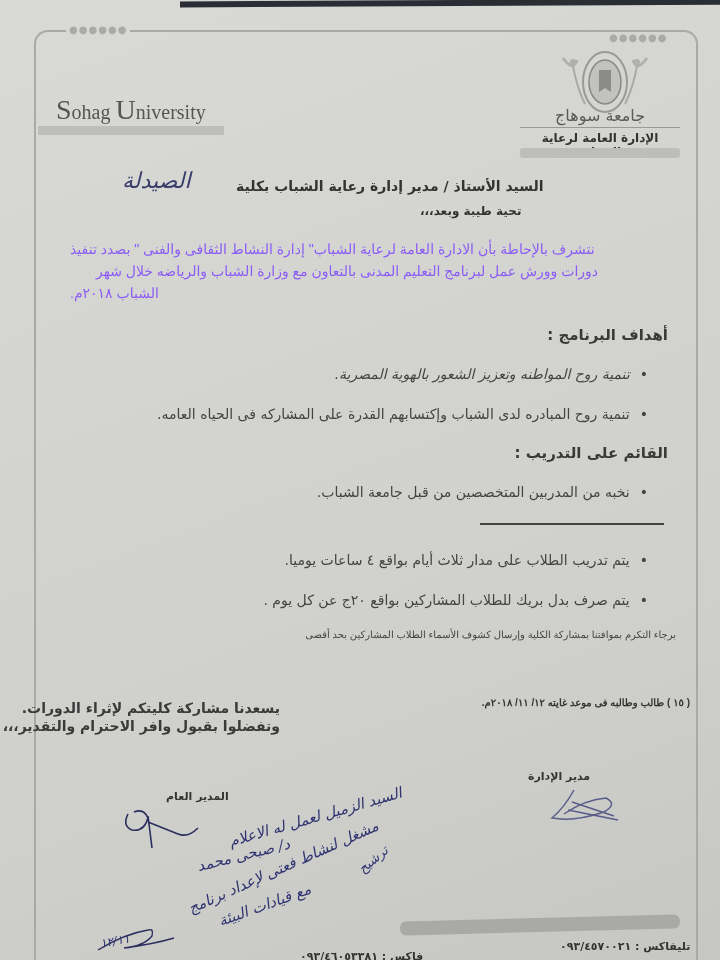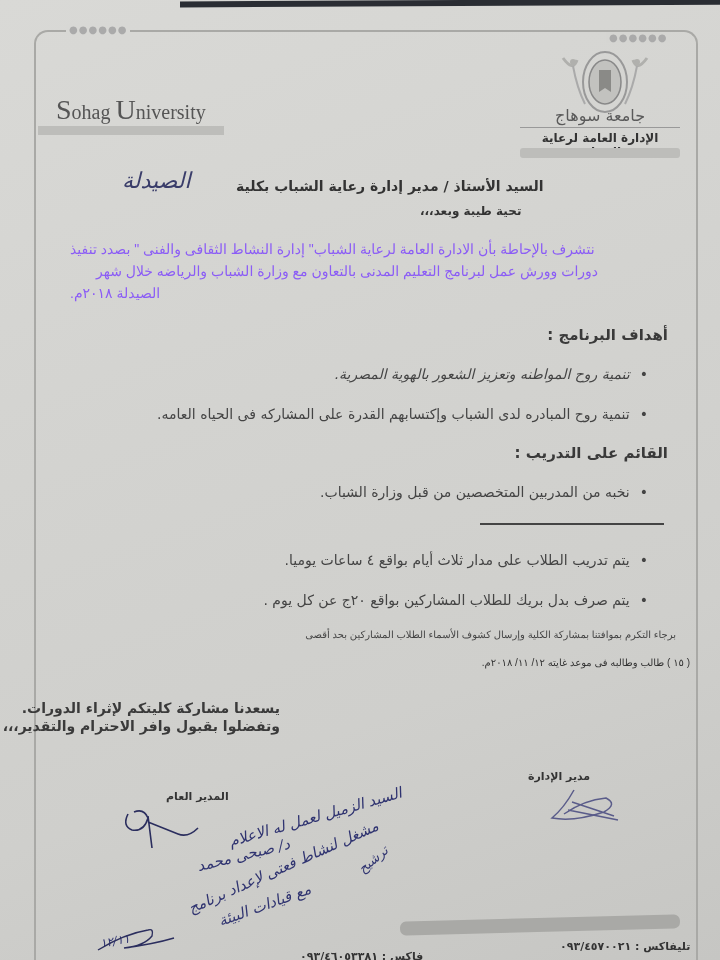--- a/index.html
+++ b/index.html
@@ -78,38 +78,38 @@
   
 </div>
 
 <div class="addressee" style="left:236px; right:auto; top:178px; direction:rtl;">السيد الأستاذ / مدير إدارة رعاية الشباب بكلية</div>
 <div class="addressee-hw" style="left:122px; right:auto; top:168px;">الصيدلة</div>
 <div class="greeting" style="left:420px; right:auto; top:204px; direction:rtl;">تحية طيبة وبعد،،،</div>
 
 <div style="position:absolute; left:70px; top:238px; width:600px; direction:rtl; text-align:left; font-family:'Liberation Sans', sans-serif; font-size:14px; color:#8b5cf6; line-height:22px;">
   <div style="white-space:nowrap;">نتشرف بالإحاطة بأن الادارة العامة لرعاية الشباب" إدارة النشاط الثقافى والفنى " بصدد تنفيذ</div>
   <div style="white-space:nowrap; padding-right:0; margin-left:26px;">دورات وورش عمل لبرنامج التعليم المدنى بالتعاون مع وزارة الشباب والرياضه خلال شهر</div>
-  <div>الصيدلة ٢٠١٨م.</div>
+  <div>الشباب ٢٠١٨م.</div>
 </div>
 
 <div class="heading" style="right:52px; top:326px; direction:rtl;">أهداف البرنامج :</div>
 <div class="bullet" style="right:72px; top:366px; direction:rtl;font-style:italic;">تنمية روح المواطنه وتعزيز الشعور بالهوية المصرية.</div>
 <div class="bullet" style="right:72px; top:406px; direction:rtl;">تنمية روح المبادره لدى الشباب وإكتسابهم القدرة على المشاركه فى الحياه العامه.</div>
 
 <div class="heading" style="right:52px; top:444px; direction:rtl;">القائم على التدريب :</div>
-<div class="bullet" style="right:72px; top:484px; direction:rtl;">نخبه من المدربين المتخصصين من قبل وزارة الشباب.</div>
+<div class="bullet" style="right:72px; top:484px; direction:rtl;">نخبه من المدربين المتخصصين من قبل جامعة الشباب.</div>
 
 <div class="rule"></div>
 
 <div class="bullet" style="right:72px; top:552px; direction:rtl;">يتم تدريب الطلاب على مدار ثلاث أيام بواقع ٤ ساعات يوميا.</div>
 <div class="bullet" style="right:72px; top:592px; direction:rtl;">يتم صرف بدل بريك للطلاب المشاركين بواقع ٢٠ج عن كل يوم .</div>
 
 <div style="position:absolute; left:100px; top:622px; width:576px; direction:rtl; text-align:right; font-family:'Liberation Sans', sans-serif; font-size:10px; color:#444;">
   <div style="white-space:nowrap; line-height:26px;">برجاء التكرم بموافتنا بمشاركة الكلية وإرسال كشوف الأسماء الطلاب المشاركين بحد أقصى</div>
-  <div style="font-weight:normal; color:#333; line-height:30px; margin-right:-14px;">( ١٥ ) طالب وطالبه فى موعد غايته ١٢/ ١١/ ٢٠١٨م.</div>
+  <div style="font-weight:bold; color:#333; line-height:30px; margin-right:-14px;margin-top:40px;">( ١٥ ) طالب وطالبه فى موعد غايته ١٢/ ١١/ ٢٠١٨م.</div>
 </div>
 
 <div class="closing" style="right:440px; top:700px;">يسعدنا مشاركة كليتكم لإثراء الدورات.</div>
 <div class="closing" style="right:440px; top:718px;">وتفضلوا بقبول وافر الاحترام والتقدير،،،</div>
 
 <div class="sig-label" style="left:166px; top:790px;">المدير العام</div>
 <svg style="position:absolute; left:118px; top:794px;" width="90" height="56" viewBox="0 0 90 56">
   <path d="M10 20 Q4 32 14 36 Q26 38 30 24 Q26 14 16 18 M30 22 L34 54 M30 28 L60 40 Q70 44 80 34" fill="none" stroke="#2b2e5e" stroke-width="1.6"></path>
 </svg>
 

